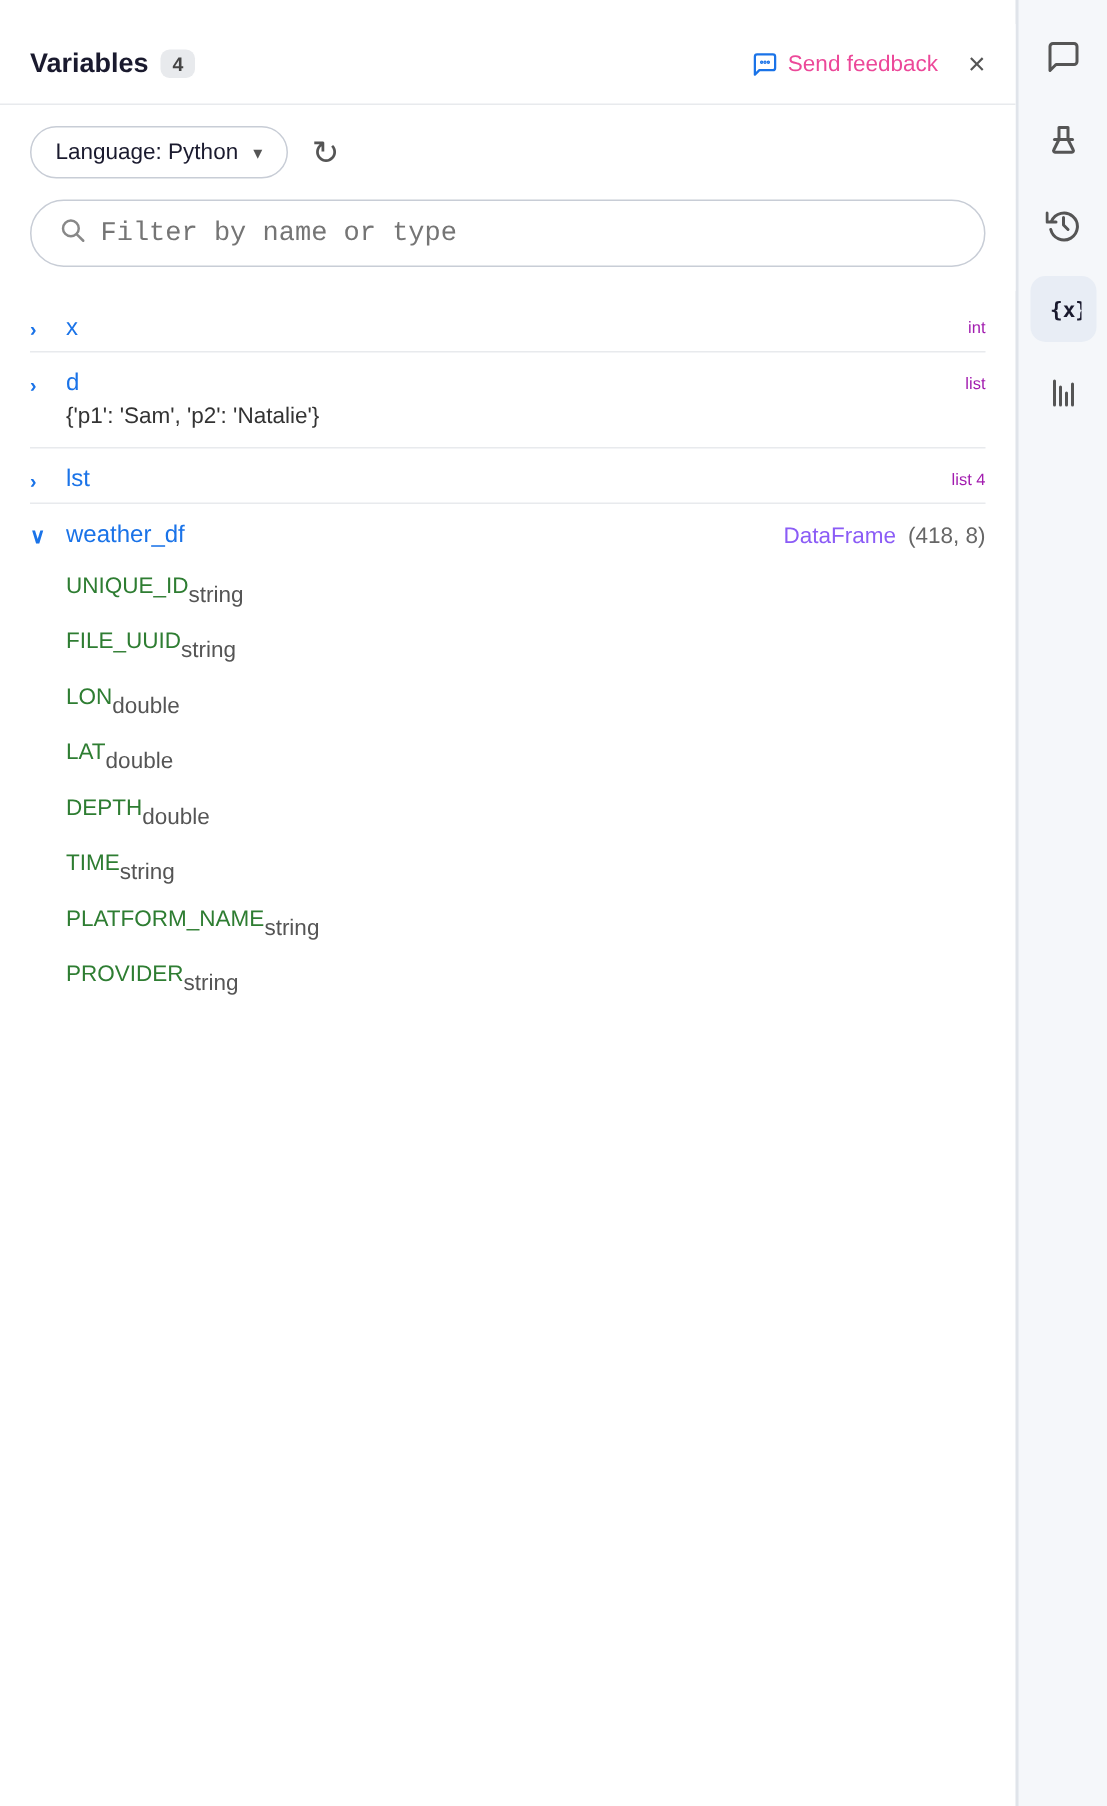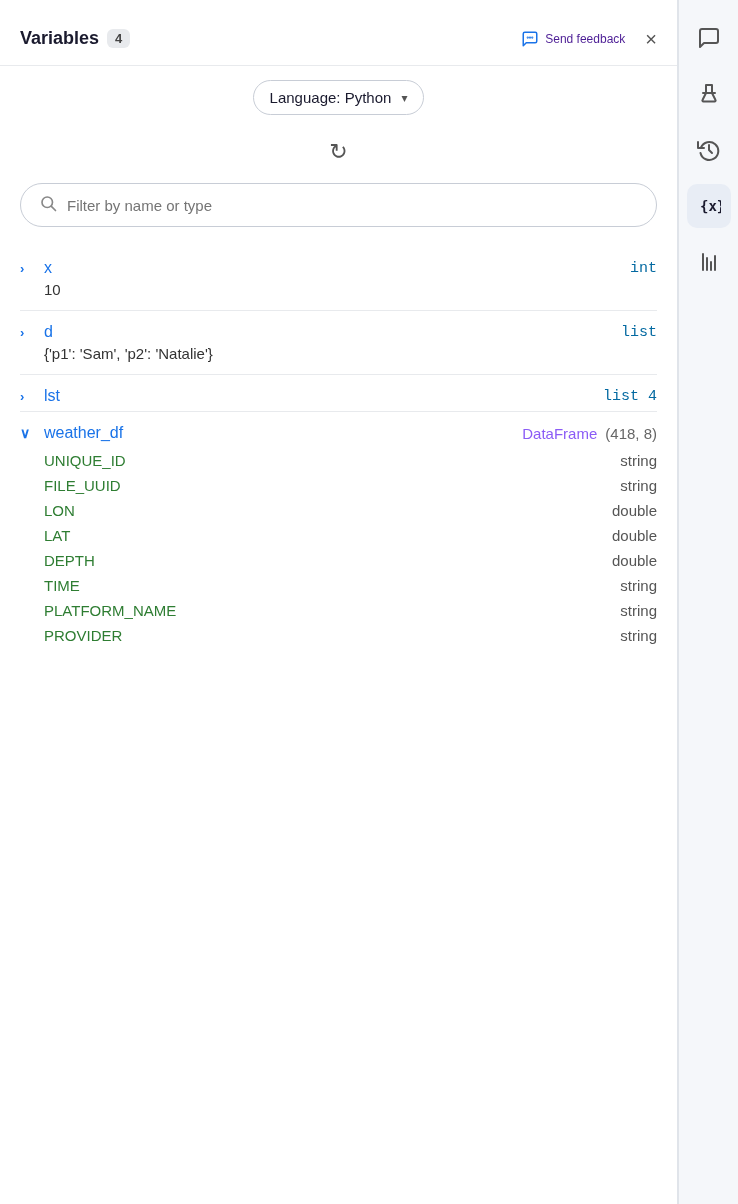--- a/index.html
+++ b/index.html
@@ -16,24 +16,25 @@
       background: #ffffff;
       display: flex;
       flex-direction: column;
       border-right: 1px solid #e0e4ea;
       min-height: 1204px;
     }
 
     .header {
       display: flex;
       align-items: center;
-      padding: 28px 20px 16px 20px;
+      padding: 16px 20px 16px 20px;
       border-bottom: 1px solid #e8eaed;
       background: #fff;
       gap: 12px;
+      margin-top: 16px;
     }
 
     .header-title {
       font-size: 18px;
       font-weight: 700;
       color: #1a1a2e;
       display: flex;
       align-items: center;
       gap: 8px;
     }
@@ -44,22 +45,22 @@
       font-size: 13px;
       font-weight: 600;
       border-radius: 6px;
       padding: 2px 8px;
     }
 
     .send-feedback-btn {
       display: flex;
       align-items: center;
       gap: 6px;
-      color: #4c1d95;
-      font-size: 12px;
+      color: #ec4899;
+      font-size: 15px;
       font-weight: 500;
       cursor: pointer;
       background: none;
       border: none;
       margin-left: auto;
     }
 
     .send-feedback-btn svg {
       width: 18px;
       height: 18px;
@@ -71,24 +72,23 @@
       cursor: pointer;
       color: #555;
       font-size: 20px;
       margin-left: 8px;
       line-height: 1;
     }
 
     .toolbar {
       display: flex;
       align-items: center;
-      gap: 20px;
+      gap: 8px;
       padding: 14px 20px;
       background: #fff;
-      flex-direction: column;
     }
 
     .language-select {
       display: flex;
       align-items: center;
       gap: 6px;
       border: 1.5px solid #c8cdd6;
       border-radius: 24px;
       padding: 8px 16px;
       font-size: 15px;
@@ -130,24 +130,25 @@
     }
 
     .search-icon {
       color: #888;
       font-size: 16px;
     }
 
     .search-input {
       border: none;
       outline: none;
-      font-size: 15px;
+      font-size: 18px;
       color: #000000;
       background: transparent;
       width: 100%;
+      font-family: Liberation Mono, monospace;
     }
 
     .variables-list {
       flex: 1;
       padding: 8px 20px;
       overflow-y: auto;
     }
 
     .var-item {
       margin-bottom: 4px;
@@ -175,23 +176,22 @@
       display: inline-block;
     }
 
     .var-name {
       color: #1a73e8;
       font-size: 16px;
       font-weight: 500;
     }
 
     .var-type {
-      color: #0369a1;
-      font-size: 15px;
-      font-family: Liberation Mono, monospace;
+      color: #a21caf;
+      font-size: 11px;
     }
 
     .var-value {
       color: #333;
       font-size: 15px;
       padding: 2px 0 8px 24px;
     }
 
     .var-divider {
       border: none;
@@ -229,34 +229,35 @@
       color: #666;
       font-size: 15px;
     }
 
     .df-columns {
       padding: 4px 0 8px 24px;
     }
 
     .df-col-row {
       display: flex;
-      justify-content: space-between;
+      justify-content: flex-start;
       align-items: center;
       padding: 4px 0;
     }
 
     .df-col-name {
       color: #2e7d32;
       font-size: 15px;
       font-weight: 500;
     }
 
     .df-col-type {
       color: #555;
       font-size: 15px;
+      margin-top: 12px;
     }
 
     
     .right-sidebar {
       width: 60px;
       background: #f5f7fa;
       display: flex;
       flex-direction: column;
       align-items: center;
       padding: 16px 0;
@@ -338,21 +339,20 @@
   <div class="variables-list">
 
     <div class="var-item">
       <div class="var-row">
         <div class="var-left">
           <span class="expand-icon">›</span>
           <span class="var-name">x</span>
         </div>
         <span class="var-type">int</span>
       </div>
-      <div class="var-value">10</div>
     </div>
 
     <hr class="var-divider">
 
     <div class="var-item">
       <div class="var-row">
         <div class="var-left">
           <span class="expand-icon">›</span>
           <span class="var-name">d</span>
         </div>

